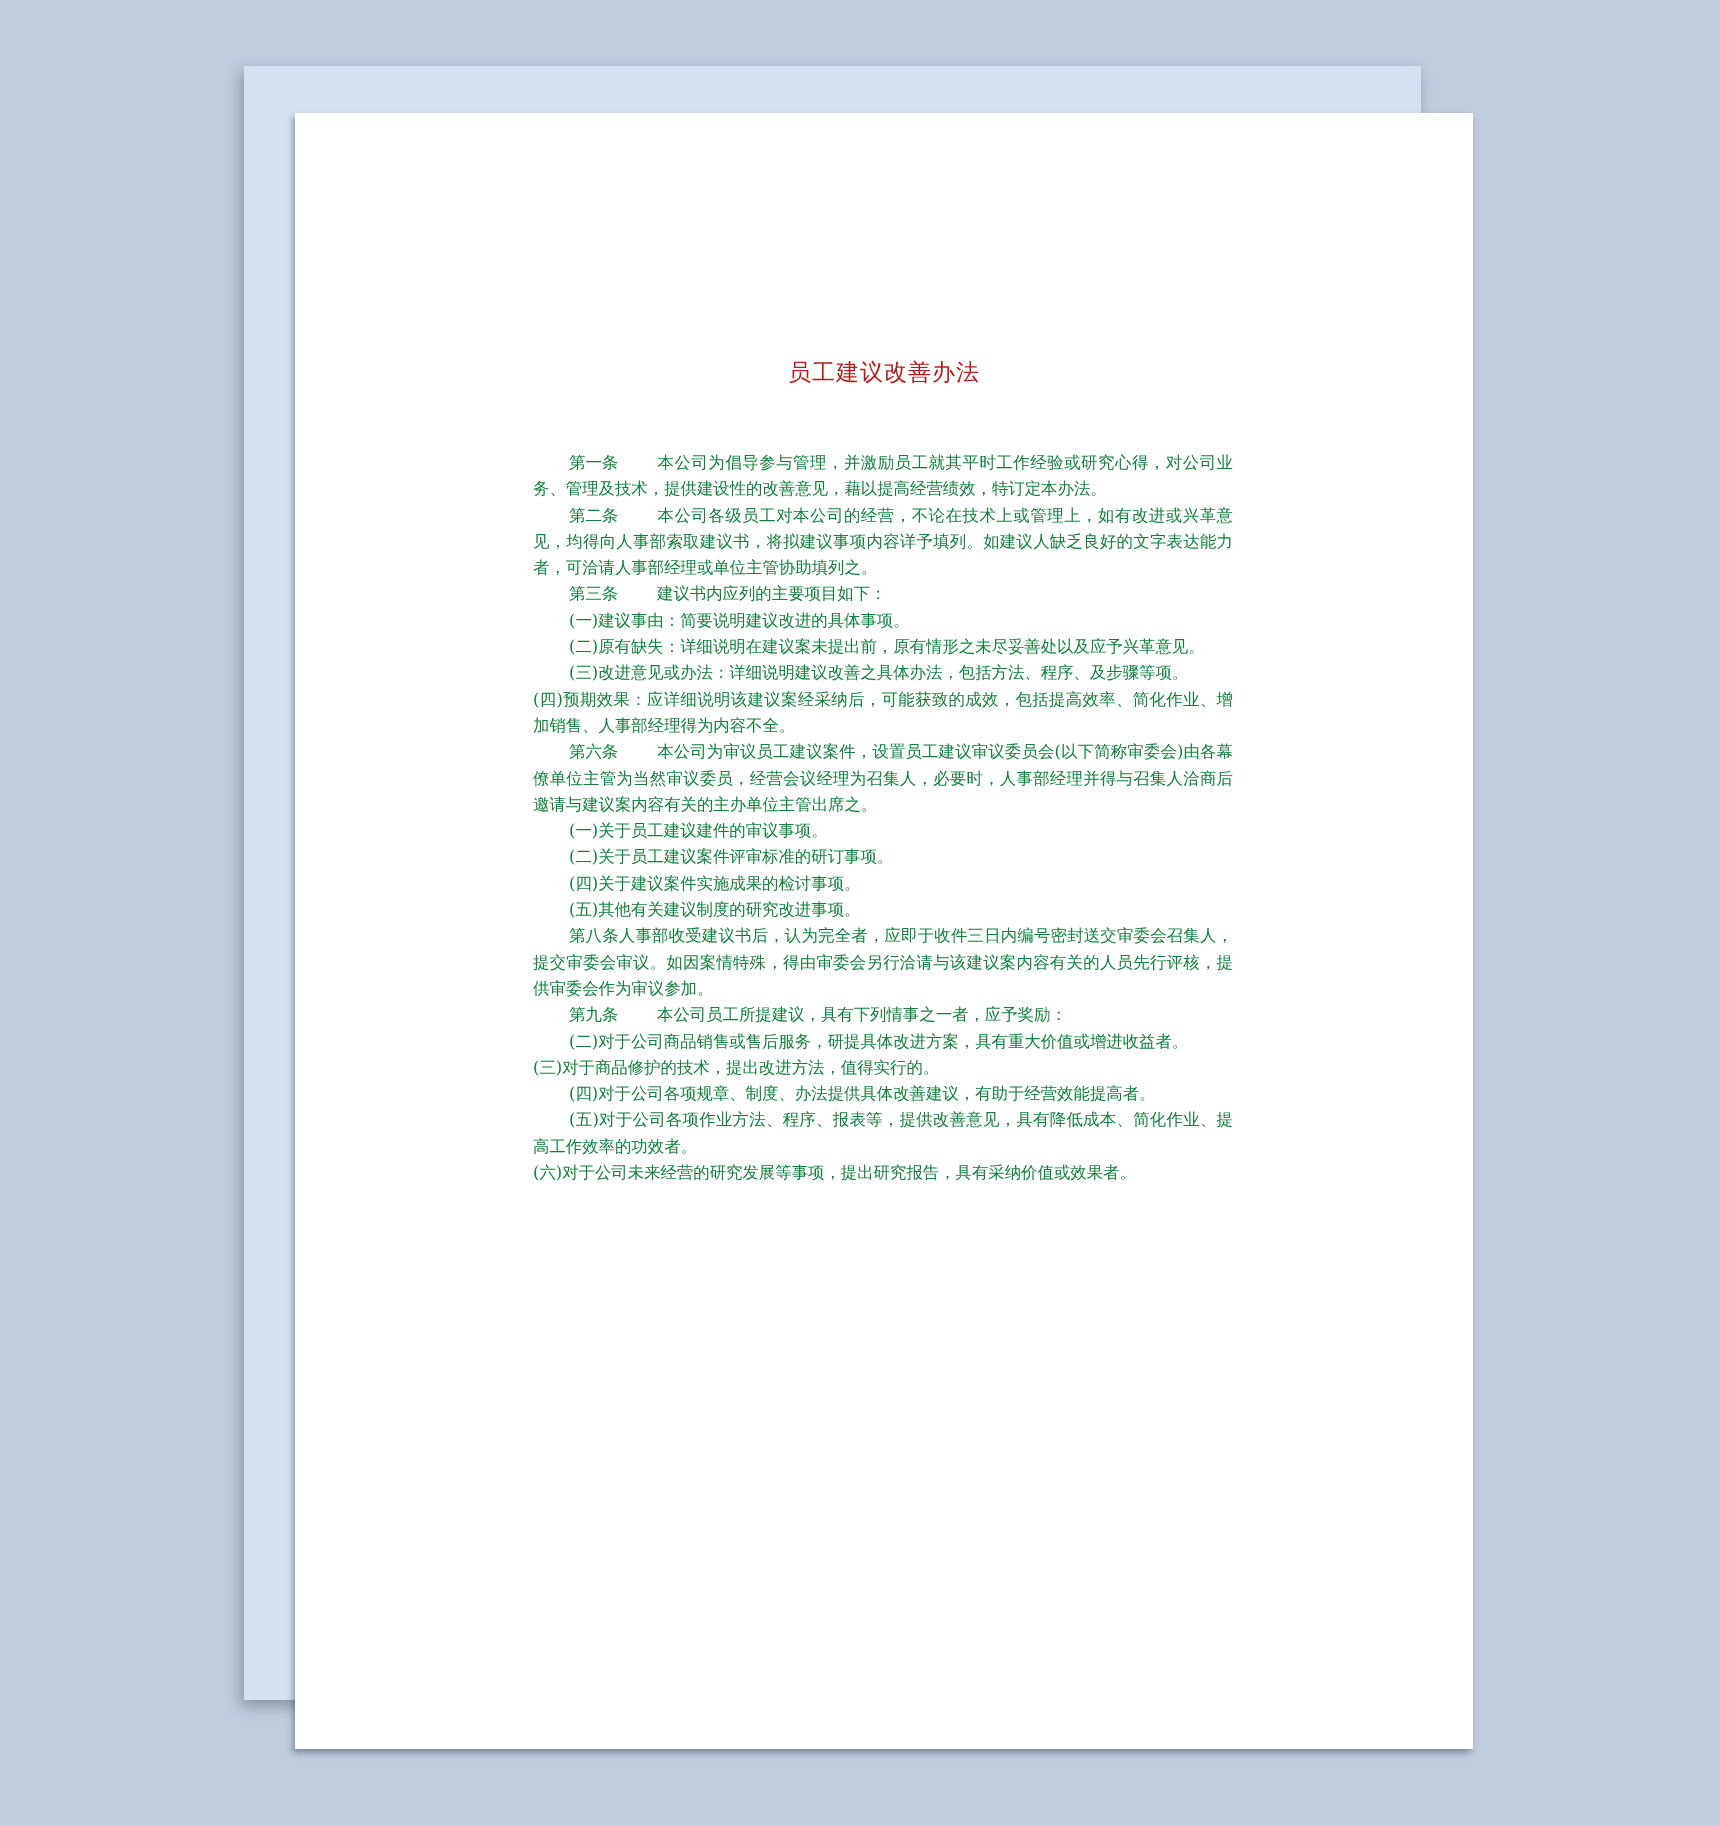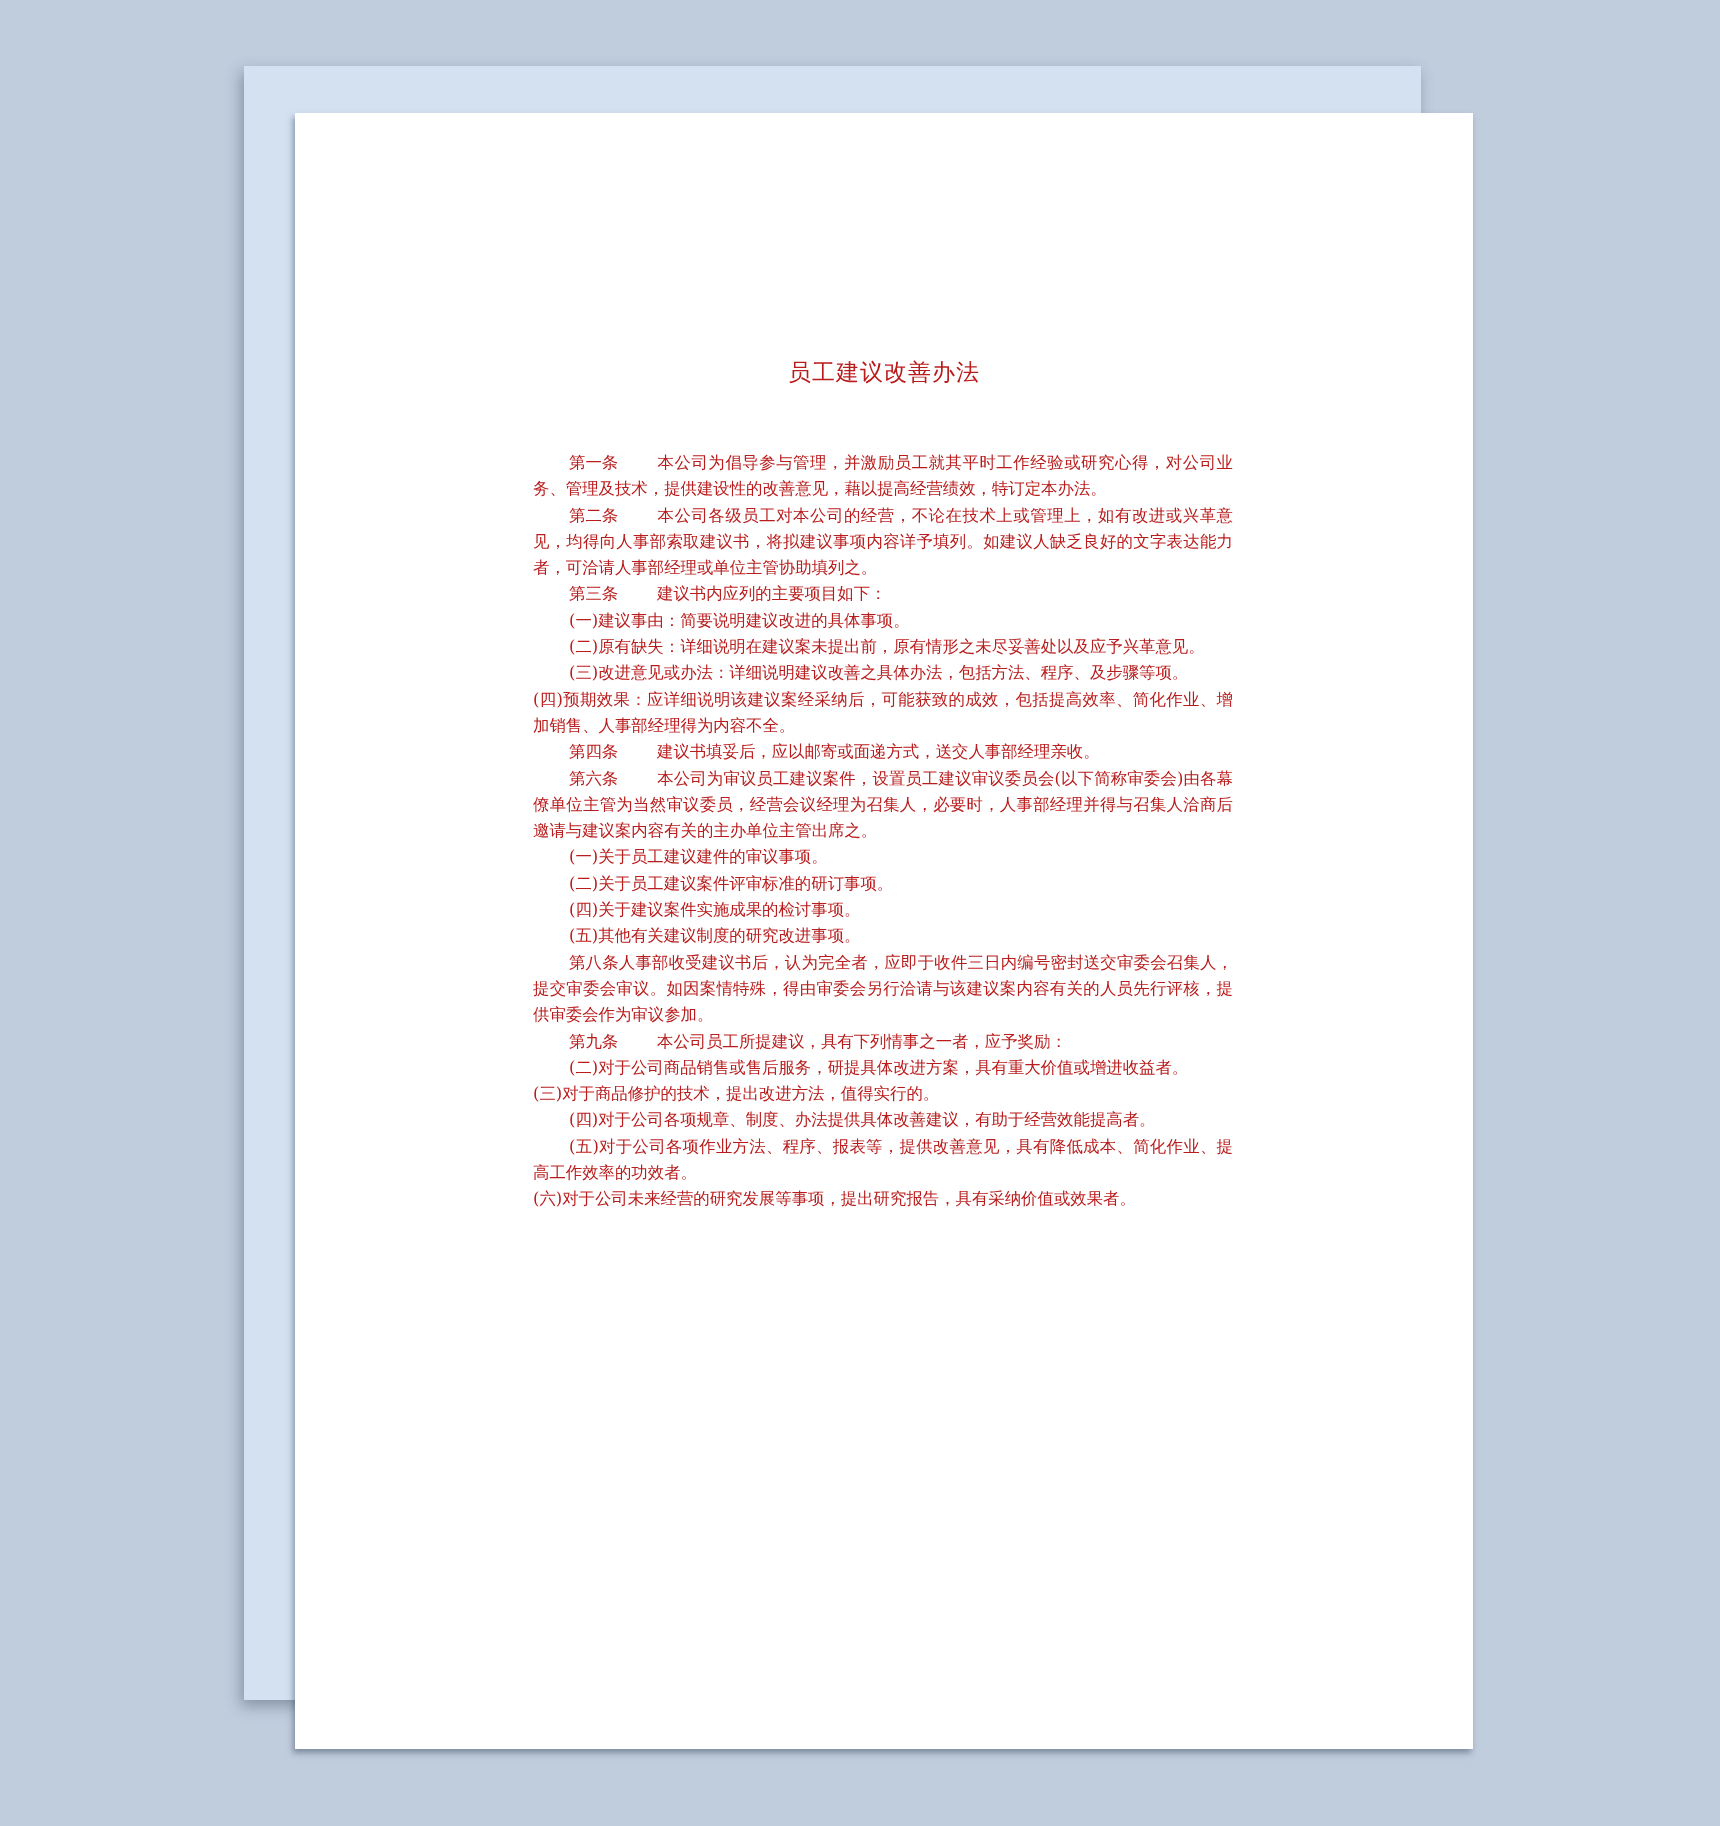--- a/index.html
+++ b/index.html
@@ -41,21 +41,21 @@
       font-family: "DejaVu Sans", "Liberation Sans", sans-serif;
       font-size: 23px;
       color: #b91c1c;
       letter-spacing: 1px;
     }
     .doc-body {
       position: absolute;
       left: 238px;
       top: 337px;
       width: 700px;
-      color: #b91c1c;
+      color: #15803d;
       font-size: 16.4px;
       line-height: 26.3px;
     }
     .para {
       margin: 0;
       padding: 0;
       text-align: justify;
       text-align-last: left;
     }
     .para.indent {
@@ -79,21 +79,20 @@
   <div class="doc-title">员工建议改善办法</div>
 
   <div class="doc-body">
     <p class="para indent"><span class="art-no">第一条</span><span>本公司为倡导参与管理，并激励员工就其平时工作经验或研究心得，对公司业务、管理及技术，提供建设性的改善意见，藉以提高经营绩效，特订定本办法。</span></p>
     <p class="para indent"><span class="art-no">第二条</span><span>本公司各级员工对本公司的经营，不论在技术上或管理上，如有改进或兴革意见，均得向人事部索取建议书，将拟建议事项内容详予填列。如建议人缺乏良好的文字表达能力者，可洽请人事部经理或单位主管协助填列之。</span></p>
     <p class="para indent"><span class="art-no">第三条</span><span>建议书内应列的主要项目如下：</span></p>
     <p class="para indent">(一)建议事由：简要说明建议改进的具体事项。</p>
     <p class="para indent">(二)原有缺失：详细说明在建议案未提出前，原有情形之未尽妥善处以及应予兴革意见。</p>
     <p class="para indent">(三)改进意见或办法：详细说明建议改善之具体办法，包括方法、程序、及步骤等项。</p>
     <p class="para flush">(四)预期效果：应详细说明该建议案经采纳后，可能获致的成效，包括提高效率、简化作业、增加销售、人事部经理得为内容不全。</p>
-    <p class="para indent"><span class="art-no">第四条</span><span>建议书填妥后，应以邮寄或面递方式，送交人事部经理亲收。</span></p>
     <p class="para indent"><span class="art-no">第六条</span><span>本公司为审议员工建议案件，设置员工建议审议委员会(以下简称审委会)由各幕僚单位主管为当然审议委员，经营会议经理为召集人，必要时，人事部经理并得与召集人洽商后邀请与建议案内容有关的主办单位主管出席之。</span></p>
     <p class="para indent">(一)关于员工建议建件的审议事项。</p>
     <p class="para indent">(二)关于员工建议案件评审标准的研订事项。</p>
     <p class="para indent">(四)关于建议案件实施成果的检讨事项。</p>
     <p class="para indent">(五)其他有关建议制度的研究改进事项。</p>
     <p class="para indent">第八条人事部收受建议书后，认为完全者，应即于收件三日内编号密封送交审委会召集人，提交审委会审议。如因案情特殊，得由审委会另行洽请与该建议案内容有关的人员先行评核，提供审委会作为审议参加。</p>
     <p class="para indent"><span class="art-no">第九条</span><span>本公司员工所提建议，具有下列情事之一者，应予奖励：</span></p>
     <p class="para indent">(二)对于公司商品销售或售后服务，研提具体改进方案，具有重大价值或增进收益者。</p>
     <p class="para flush">(三)对于商品修护的技术，提出改进方法，值得实行的。</p>
     <p class="para indent">(四)对于公司各项规章、制度、办法提供具体改善建议，有助于经营效能提高者。</p>

